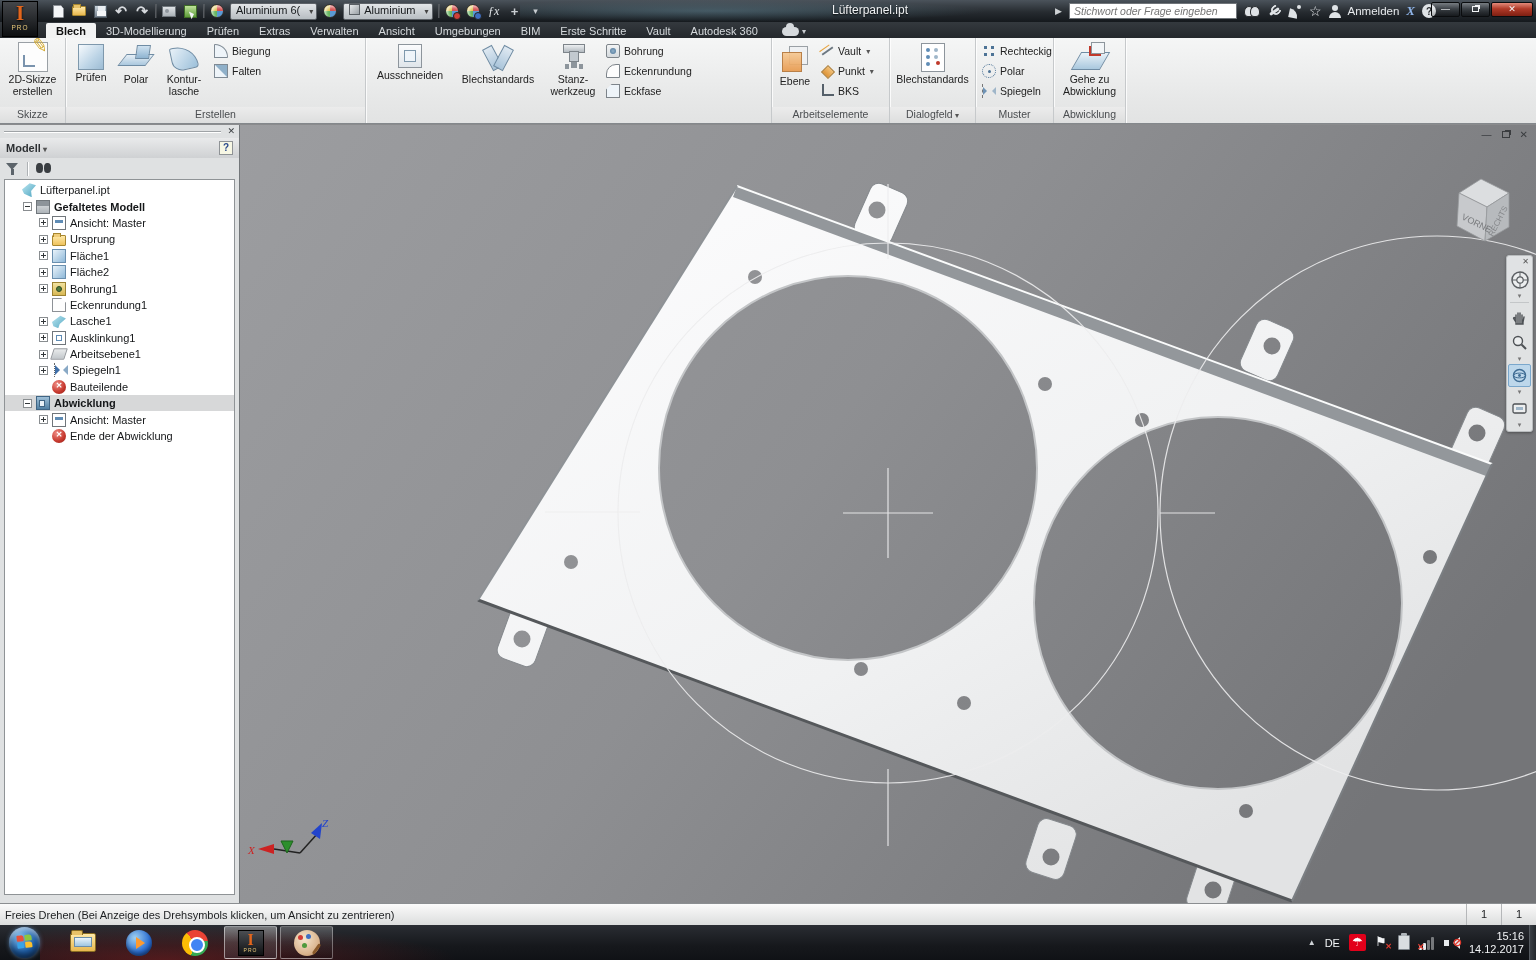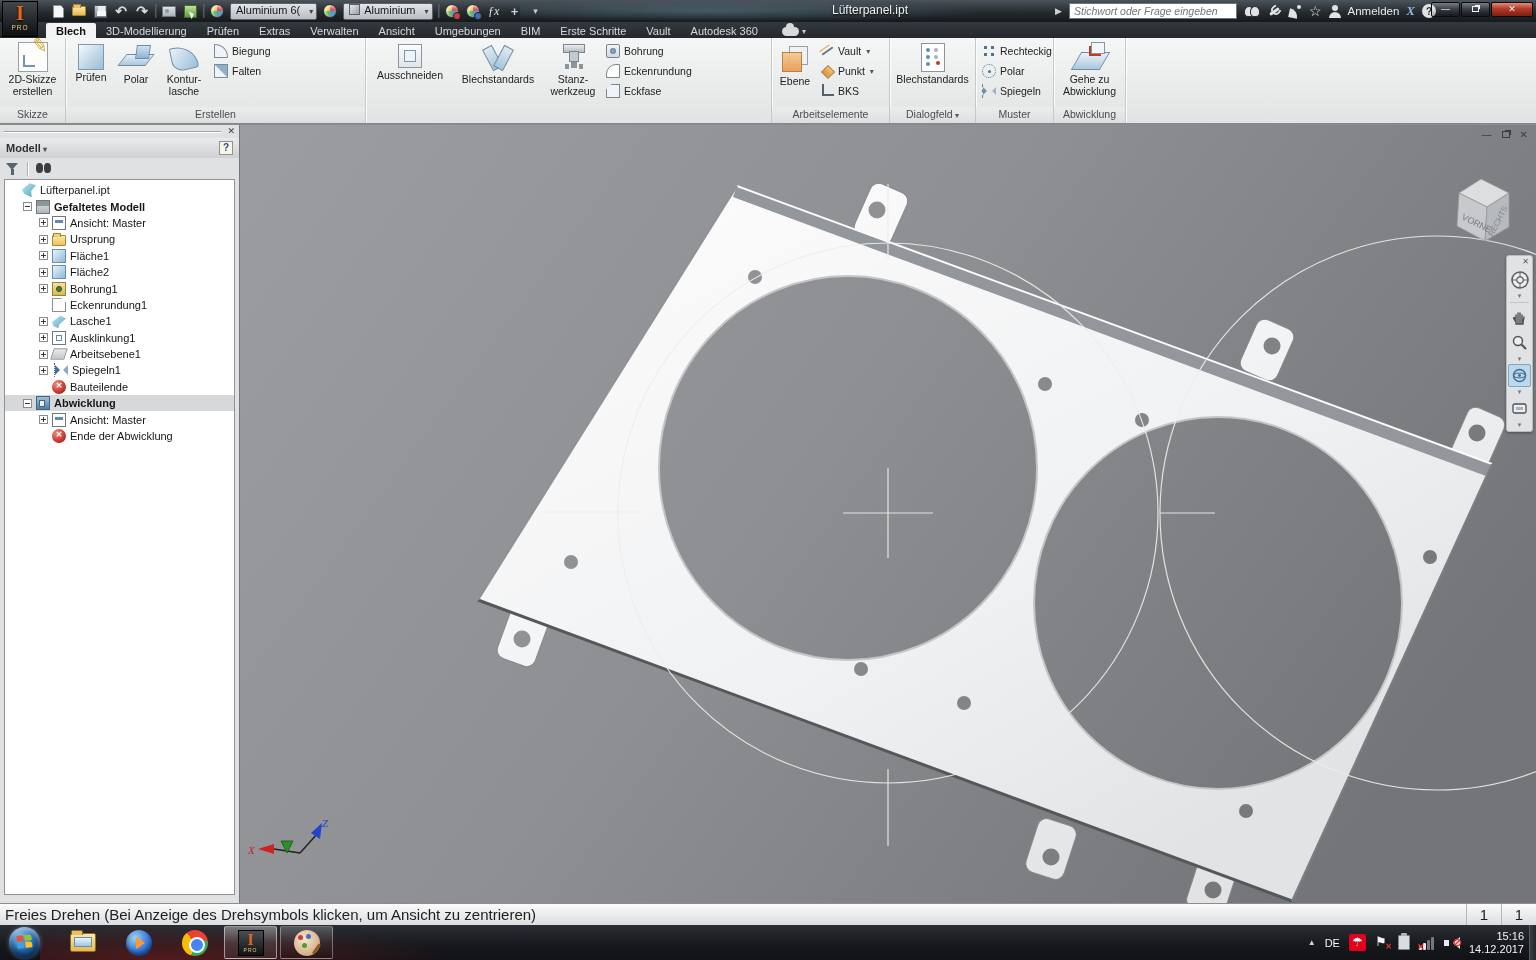--- a/index.html
+++ b/index.html
@@ -205,21 +205,21 @@
 
   
   .navbar { position:absolute; right:3px; top:130px; width:27px; padding:2px 0 3px; background:rgba(238,240,241,.88); border:1px solid #b9bcbe; border-radius:3px; box-shadow:0 1px 3px rgba(0,0,0,.35); display:flex; flex-direction:column; align-items:center; gap:2px; z-index:6; }
   .navbar .nclose { align-self:flex-end; margin-right:3px; font-size:8px; color:#555; line-height:8px; }
   .nitem { width:23px; height:23px; display:flex; align-items:center; justify-content:center; border-radius:2px; }
   .nitem.active { background:#bdd7eb; border:1px solid #7aa7cc; }
   .ncaret { font-size:7px; color:#777; line-height:6px; }
   .ndiv { width:19px; border-top:1px solid #c3c6c8; margin:1px 0; }
 
   
-  .statusbar { position:absolute; left:0; top:903px; width:1536px; height:22px; background:linear-gradient(#fbfbfb,#dcdddd); border-top:1px solid #8b8e91; display:flex; align-items:center; font-size:15px; color:#1c1e20; z-index:40; }
+  .statusbar { position:absolute; left:0; top:903px; width:1536px; height:22px; background:linear-gradient(#fbfbfb,#dcdddd); border-top:1px solid #8b8e91; display:flex; align-items:center; font-size:11px; color:#1c1e20; z-index:40; }
   .statusbar .msg { padding-left:5px; }
   .statusbar .cells { margin-left:auto; display:flex; height:100%; }
   .statusbar .cell { width:35px; border-left:1px solid #b5b7b9; text-align:center; line-height:21px; }
 
   
   .taskbar { position:absolute; left:0; top:925px; width:1536px; height:35px; background:linear-gradient(#2a2d33,#16181c 60%,#101216); z-index:60; }
   .taskbar::before { content:""; position:absolute; left:40px; top:0; width:420px; height:35px; background:radial-gradient(ellipse at 30% 100%, rgba(190,40,40,.38), transparent 70%); }
   .orb { position:absolute; left:9px; top:2px; width:31px; height:31px; border-radius:50%; background:radial-gradient(circle at 35% 30%, #7db9e8, #1f5fa8 55%, #0b2d5e); box-shadow:inset 0 -4px 6px rgba(0,0,0,.5), inset 0 3px 4px rgba(255,255,255,.55), 0 0 4px rgba(120,180,240,.5); }
   .orb .flag { position:absolute; left:8px; top:8px; width:15px; height:14px; display:grid; grid-template-columns:7px 7px; grid-template-rows:6px 6px; gap:1px; transform:rotate(-6deg); }
   .orb .flag i { border-radius:1px 3px 1px 1px; }

